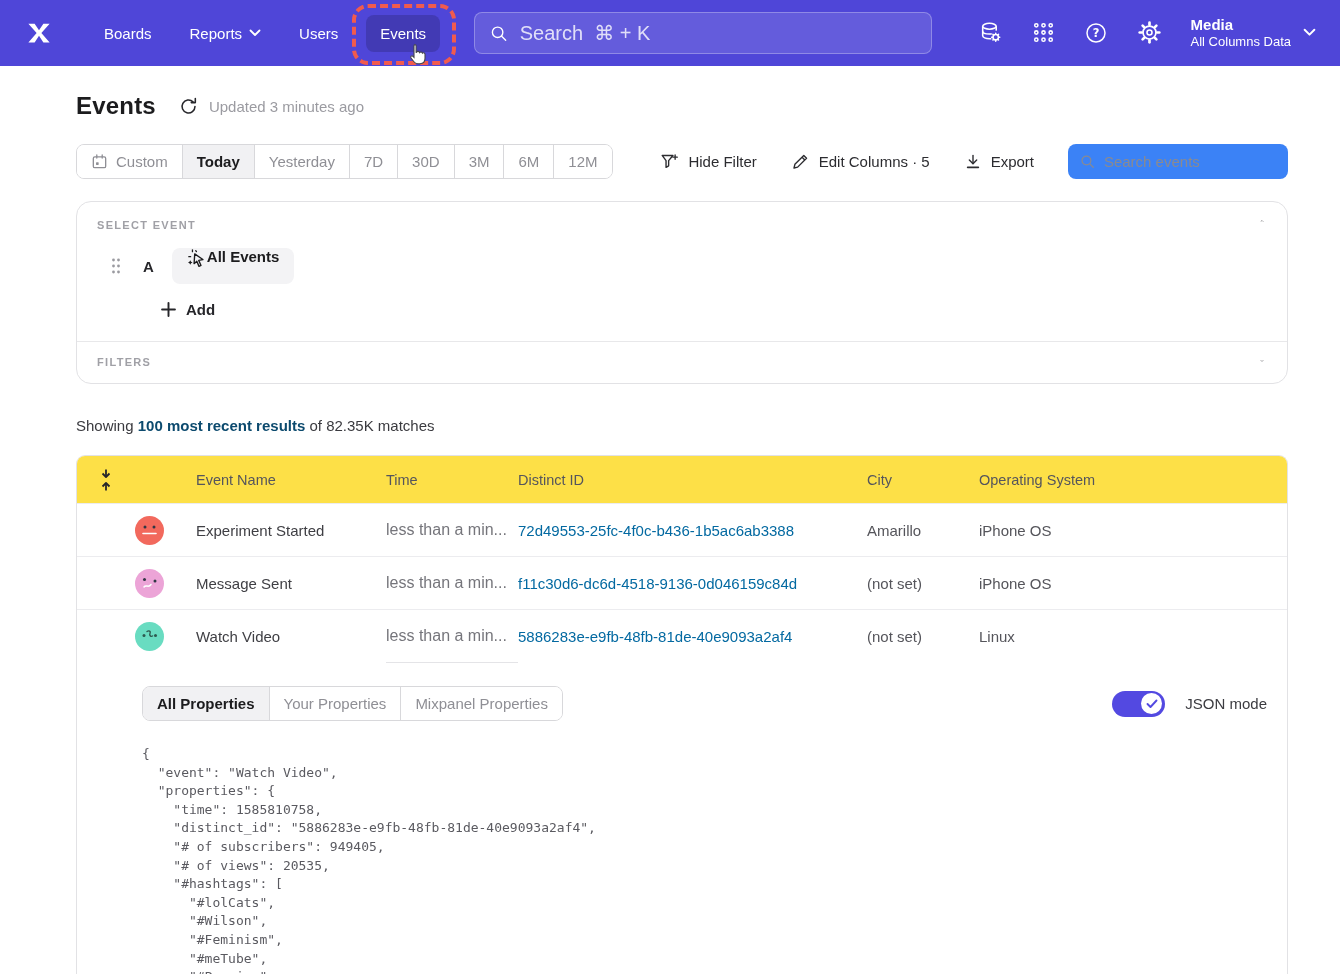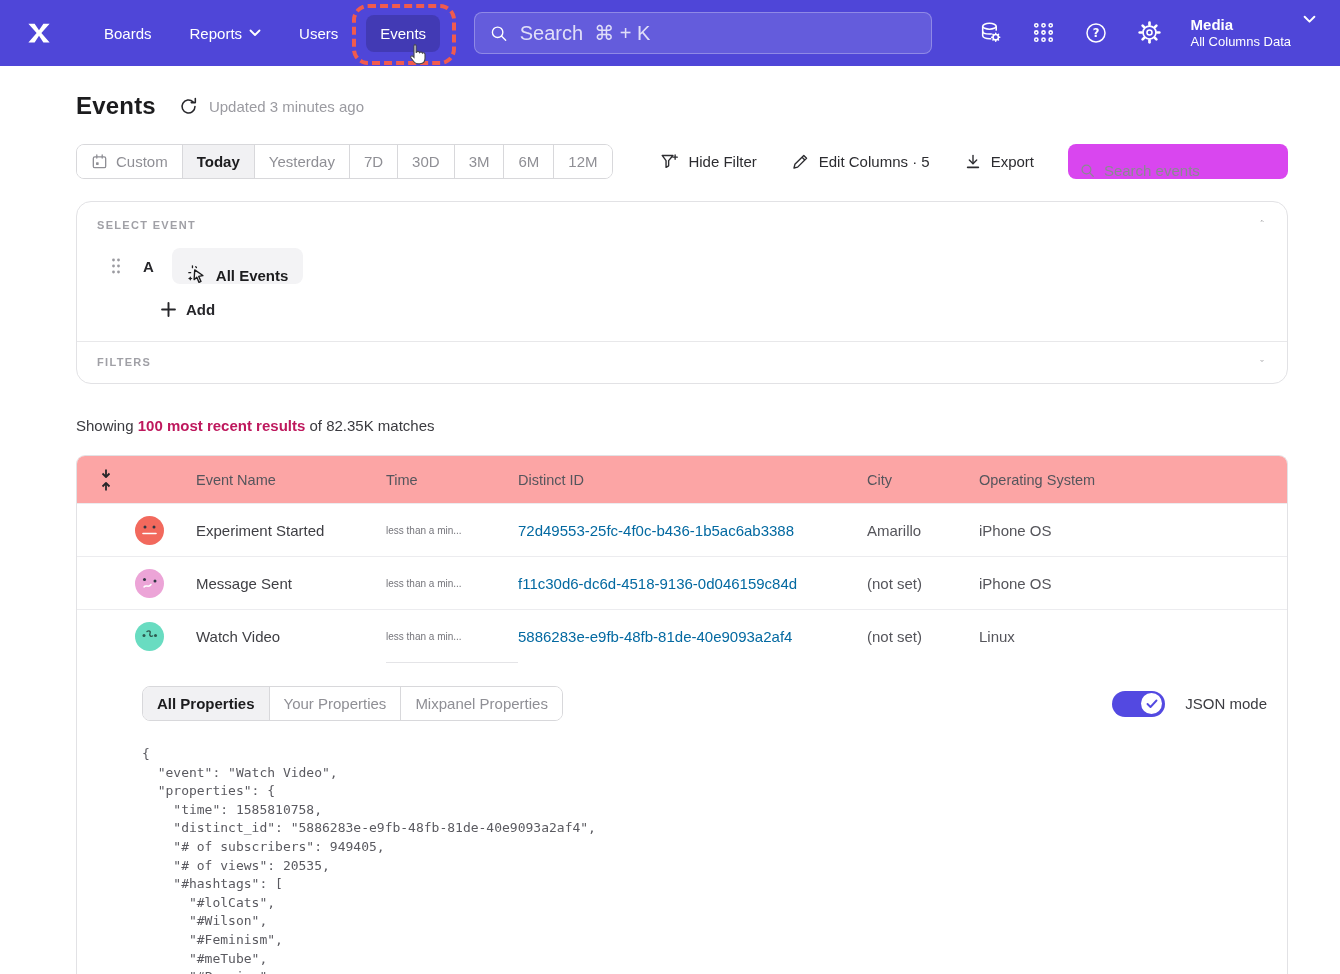--- a/index.html
+++ b/index.html
@@ -18,75 +18,75 @@
   .annotation-box { position:absolute; left:-14px; right:-16px; top:-11px; bottom:-13px;
     border:4px dashed #f15b4e; border-radius:16px; pointer-events:none; }
   .hand-cursor { position:absolute; bottom:-16px; left:50%; margin-left:2px; }
   .nav-search { margin-left:34px; width:458px; height:42px; background:rgba(255,255,255,.12);
     border:1px solid rgba(255,255,255,.28); border-radius:8px; display:flex; align-items:center; padding:0 15px; }
   .nav-search input { background:transparent; border:0; outline:0; color:#fff; font-size:20px; width:100%;
     margin-left:12px; font-family:inherit; }
   .nav-search input::placeholder { color:rgba(255,255,255,.8); }
   .nav-right { margin-left:auto; display:flex; align-items:center; gap:29px; }
   .nav-icon-btn { cursor:pointer; }
-  .project-switch { display:flex; gap:12px; cursor:pointer; color:#fff; }
+  .project-switch { display:flex; align-items:center; gap:12px; cursor:pointer; color:#fff; }
   .project-name { font-size:15px; font-weight:700; line-height:1.3; }
   .project-sub { font-size:13px; font-weight:400; line-height:1.3; }
 
   
   .page { padding:26px 52px 0 76px; }
   .title-row { display:flex; align-items:center; }
   .page-title { font-size:24px; font-weight:700; letter-spacing:.2px; }
   .refresh-btn { margin-left:23px; cursor:pointer; }
   .updated { margin-left:11px; font-size:15px; color:#9b9ba1; }
 
   .controls-row { margin-top:24px; display:flex; align-items:center; justify-content:space-between; }
   .seg { display:inline-flex; border:1px solid #d8d8db; border-radius:8px; height:35px; overflow:hidden; background:#fff; }
   .seg > .seg-btn { display:flex; align-items:center; gap:8px; padding:0 14px; font-size:15px; color:#8f8f95;
     border-left:1px solid #d8d8db; cursor:pointer; white-space:nowrap; background:#fff; }
   .seg > .seg-btn:first-child { border-left:0; }
   .seg > .seg-btn.sel { background:#f1f1f3; color:#1c1c1e; font-weight:700; }
   .tools { display:flex; align-items:center; gap:34px; }
   .tool-btn { display:flex; align-items:center; gap:9px; font-size:15px; font-weight:500; color:#2c2c30; cursor:pointer; white-space:nowrap; }
-  .tool-search { width:220px; height:35px; background:#d946ef; border-radius:8px; display:flex; align-items:flex-end; padding:0 12px; }
+  .tool-search { width:220px; height:35px; background:#3b82f6; border-radius:8px; display:flex; align-items:center; padding:0 12px; }
   .tool-search input { background:transparent; border:0; outline:0; font-size:15px; width:100%; margin-left:9px; font-family:inherit; color:#3a3a3f; }
   .tool-search input::placeholder { color:#8a8a90; }
 
   
   .card { border:1px solid #e2e2e5; border-radius:15px; margin-top:22px; background:#fff; }
   .se-section { padding:17px 20px 20px; position:relative; }
   .panel-label { font-size:11px; font-weight:700; letter-spacing:.12em; color:#a0a0a6; }
   .panel-chevron { position:absolute; top:14px; right:18px; cursor:pointer; padding:4px; }
   .event-row { margin-top:17px; display:flex; align-items:center; }
   .drag-handle { margin-left:13px; cursor:grab; }
   .row-letter { font-size:15px; font-weight:700; margin:0 18px 0 21px; color:#26262a; }
-  .event-pill { display:flex; align-items:flex-end; gap:9px; background:#f3f3f5; border-radius:8px; height:36px;
+  .event-pill { display:flex; align-items:flex-start; background:#f3f3f5; border-radius:8px; height:36px;
     padding:0 15px; font-size:15px; font-weight:700; color:#1c1c1e; cursor:pointer; }
   .more-dots { margin-left:17px; cursor:pointer; padding:4px; }
   .add-btn { margin-top:17px; margin-left:64px; display:inline-flex; align-items:center; gap:10px;
     font-size:15px; font-weight:600; color:#26262a; cursor:pointer; }
   .card-divider { border-top:1px solid #e8e8ea; }
   .filters-section { padding:14px 20px 15px; position:relative; }
 
   
   .summary { margin-top:33px; font-size:15px; color:#3a3a3f; }
-  .summary b { color:#be185d; }
+  .summary b { color:#0c4a6e; }
 
   
   .table-card { border:1px solid #e2e2e5; border-radius:9px 9px 0 0; border-bottom:0; margin-top:21px; overflow:hidden; background:#fff; }
   .tgrid { display:grid; grid-template-columns:58px 61px 190px 132px 349px 112px 215px 1fr; align-items:center; }
-  .thead { height:48px; background:#fca5a5; border-bottom:1px solid #ececef; }
+  .thead { height:48px; background:#fde047; border-bottom:1px solid #ececef; }
   .th { font-size:14.5px; font-weight:500; color:#55555c; }
   .trow { height:53px; border-bottom:1px solid #ececef; }
   .trow.expanded { border-bottom:0; }
   .cell-center { justify-self:center; }
   .expander { cursor:pointer; padding:5px; }
   .avatar { width:29px; height:29px; border-radius:50%; }
   .cell-event { font-size:15px; color:#3f3f44; }
-  .cell-time { font-size:10px; color:#75757b; align-self:stretch; display:flex; align-items:center; }
+  .cell-time { font-size:16px; color:#75757b; align-self:stretch; display:flex; align-items:center; }
   .trow.expanded .cell-time { border-bottom:1px solid #e4e4e7; }
   .cell-id { font-size:15px; color:#0369a1; cursor:pointer; }
   .cell-dim { font-size:15px; color:#55555b; }
   .row-menu { padding:6px; cursor:pointer; margin-left:32px; justify-self:start; }
 
   
   .detail { padding:23px 20px 0 65px; }
   .detail-head { display:flex; align-items:center; justify-content:space-between; }
   .toggle-wrap { display:flex; align-items:center; }
   .toggle { width:53px; height:26px; border-radius:13px; background:#5349e1; position:relative; cursor:pointer; }

